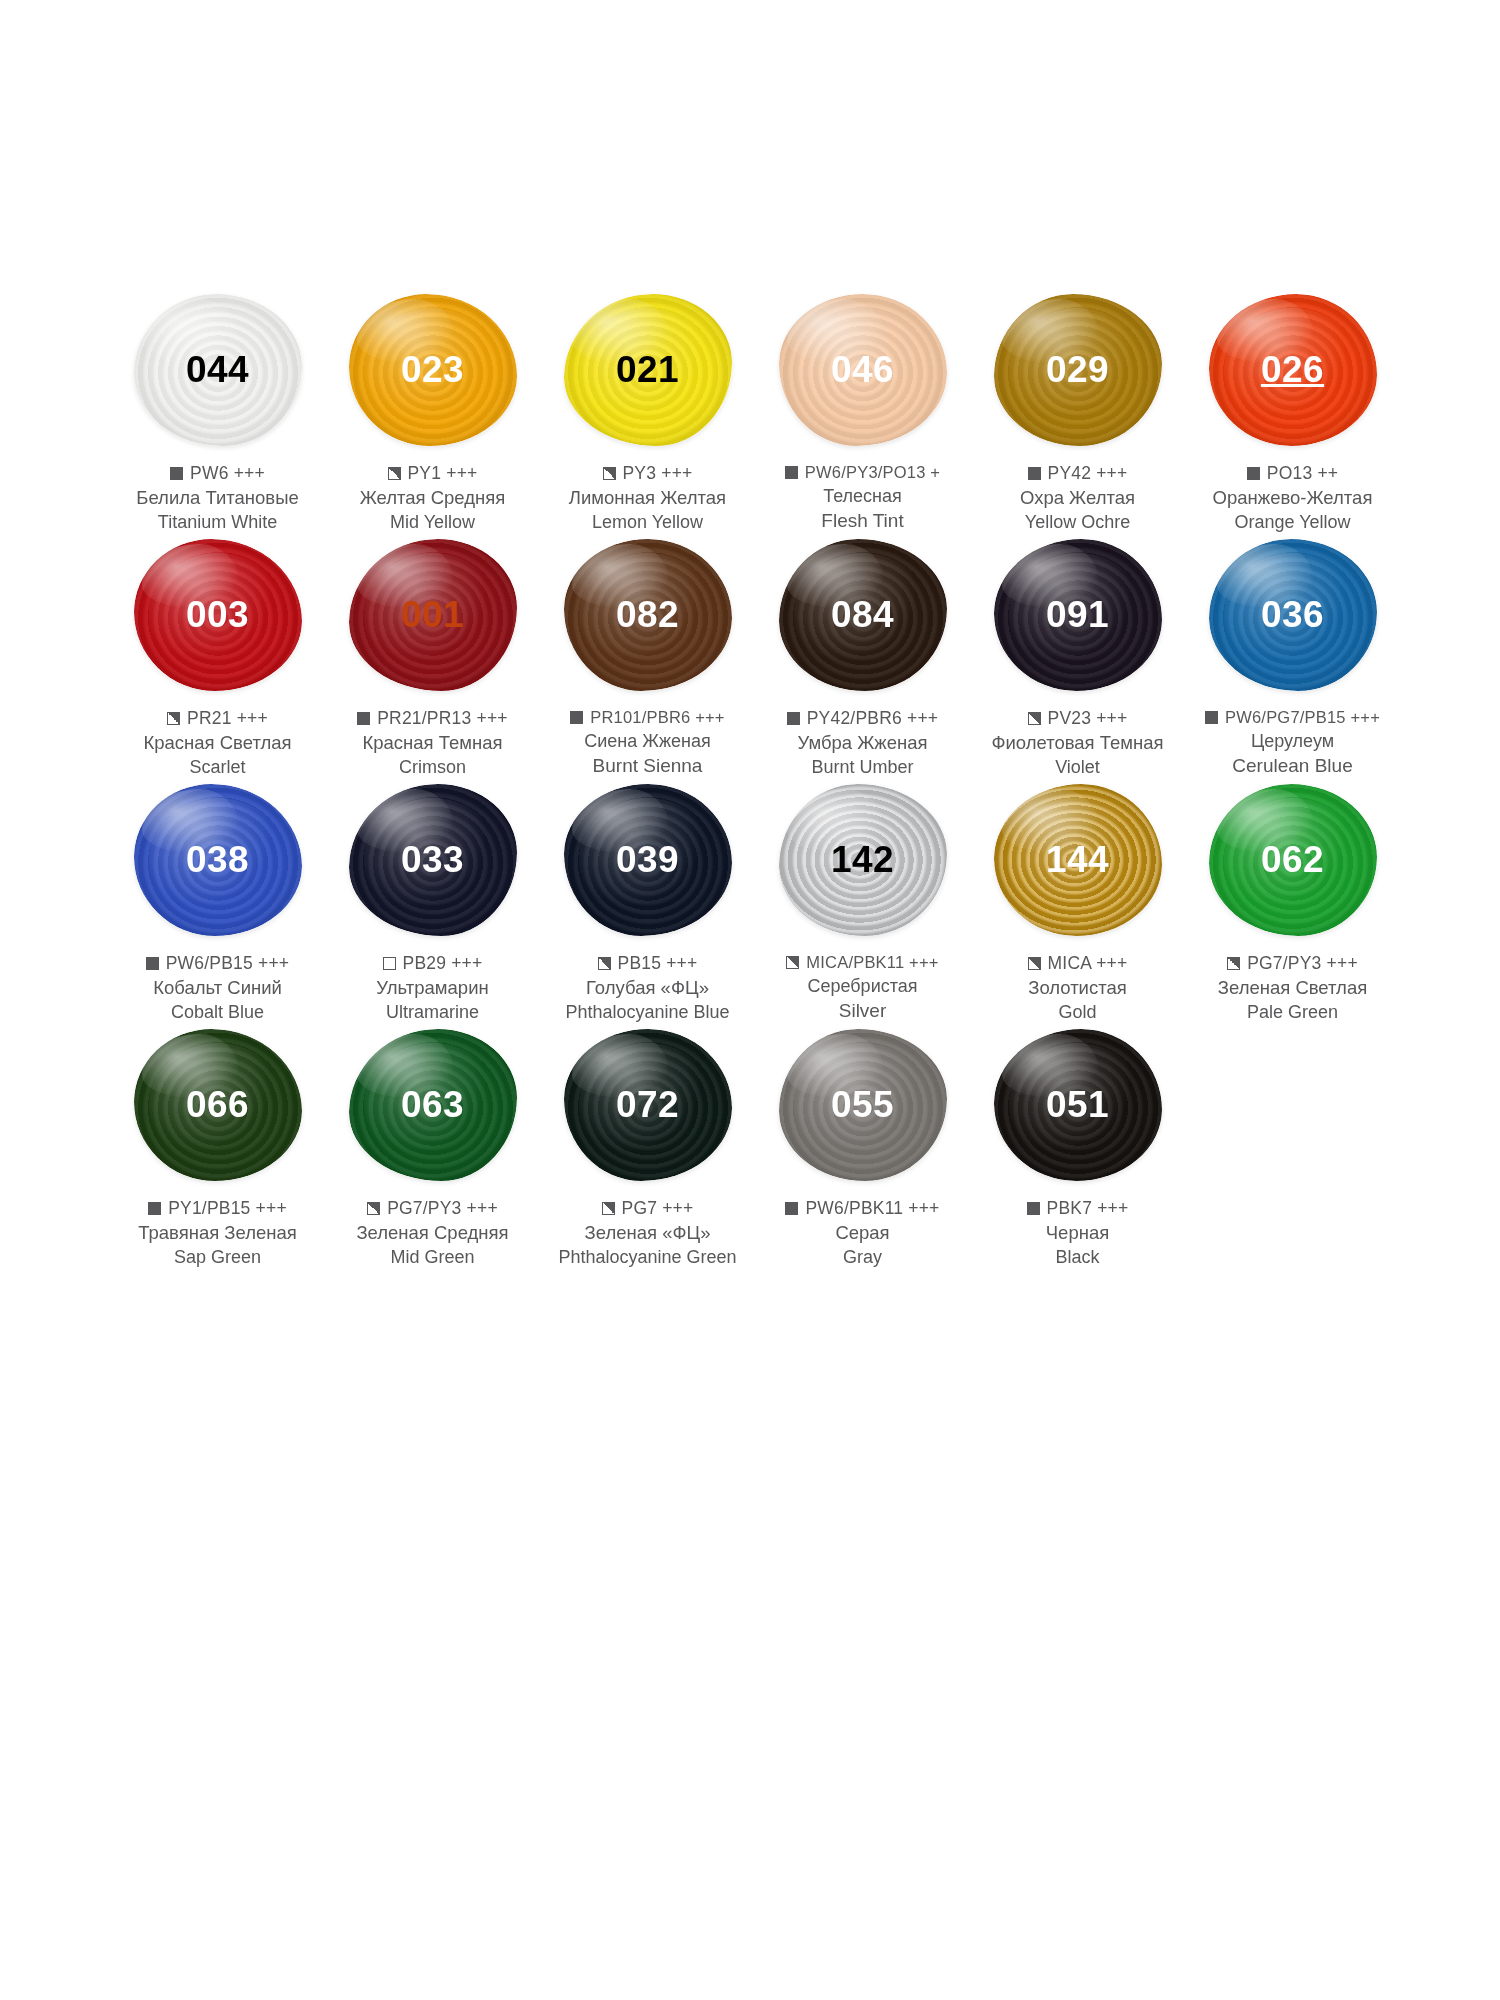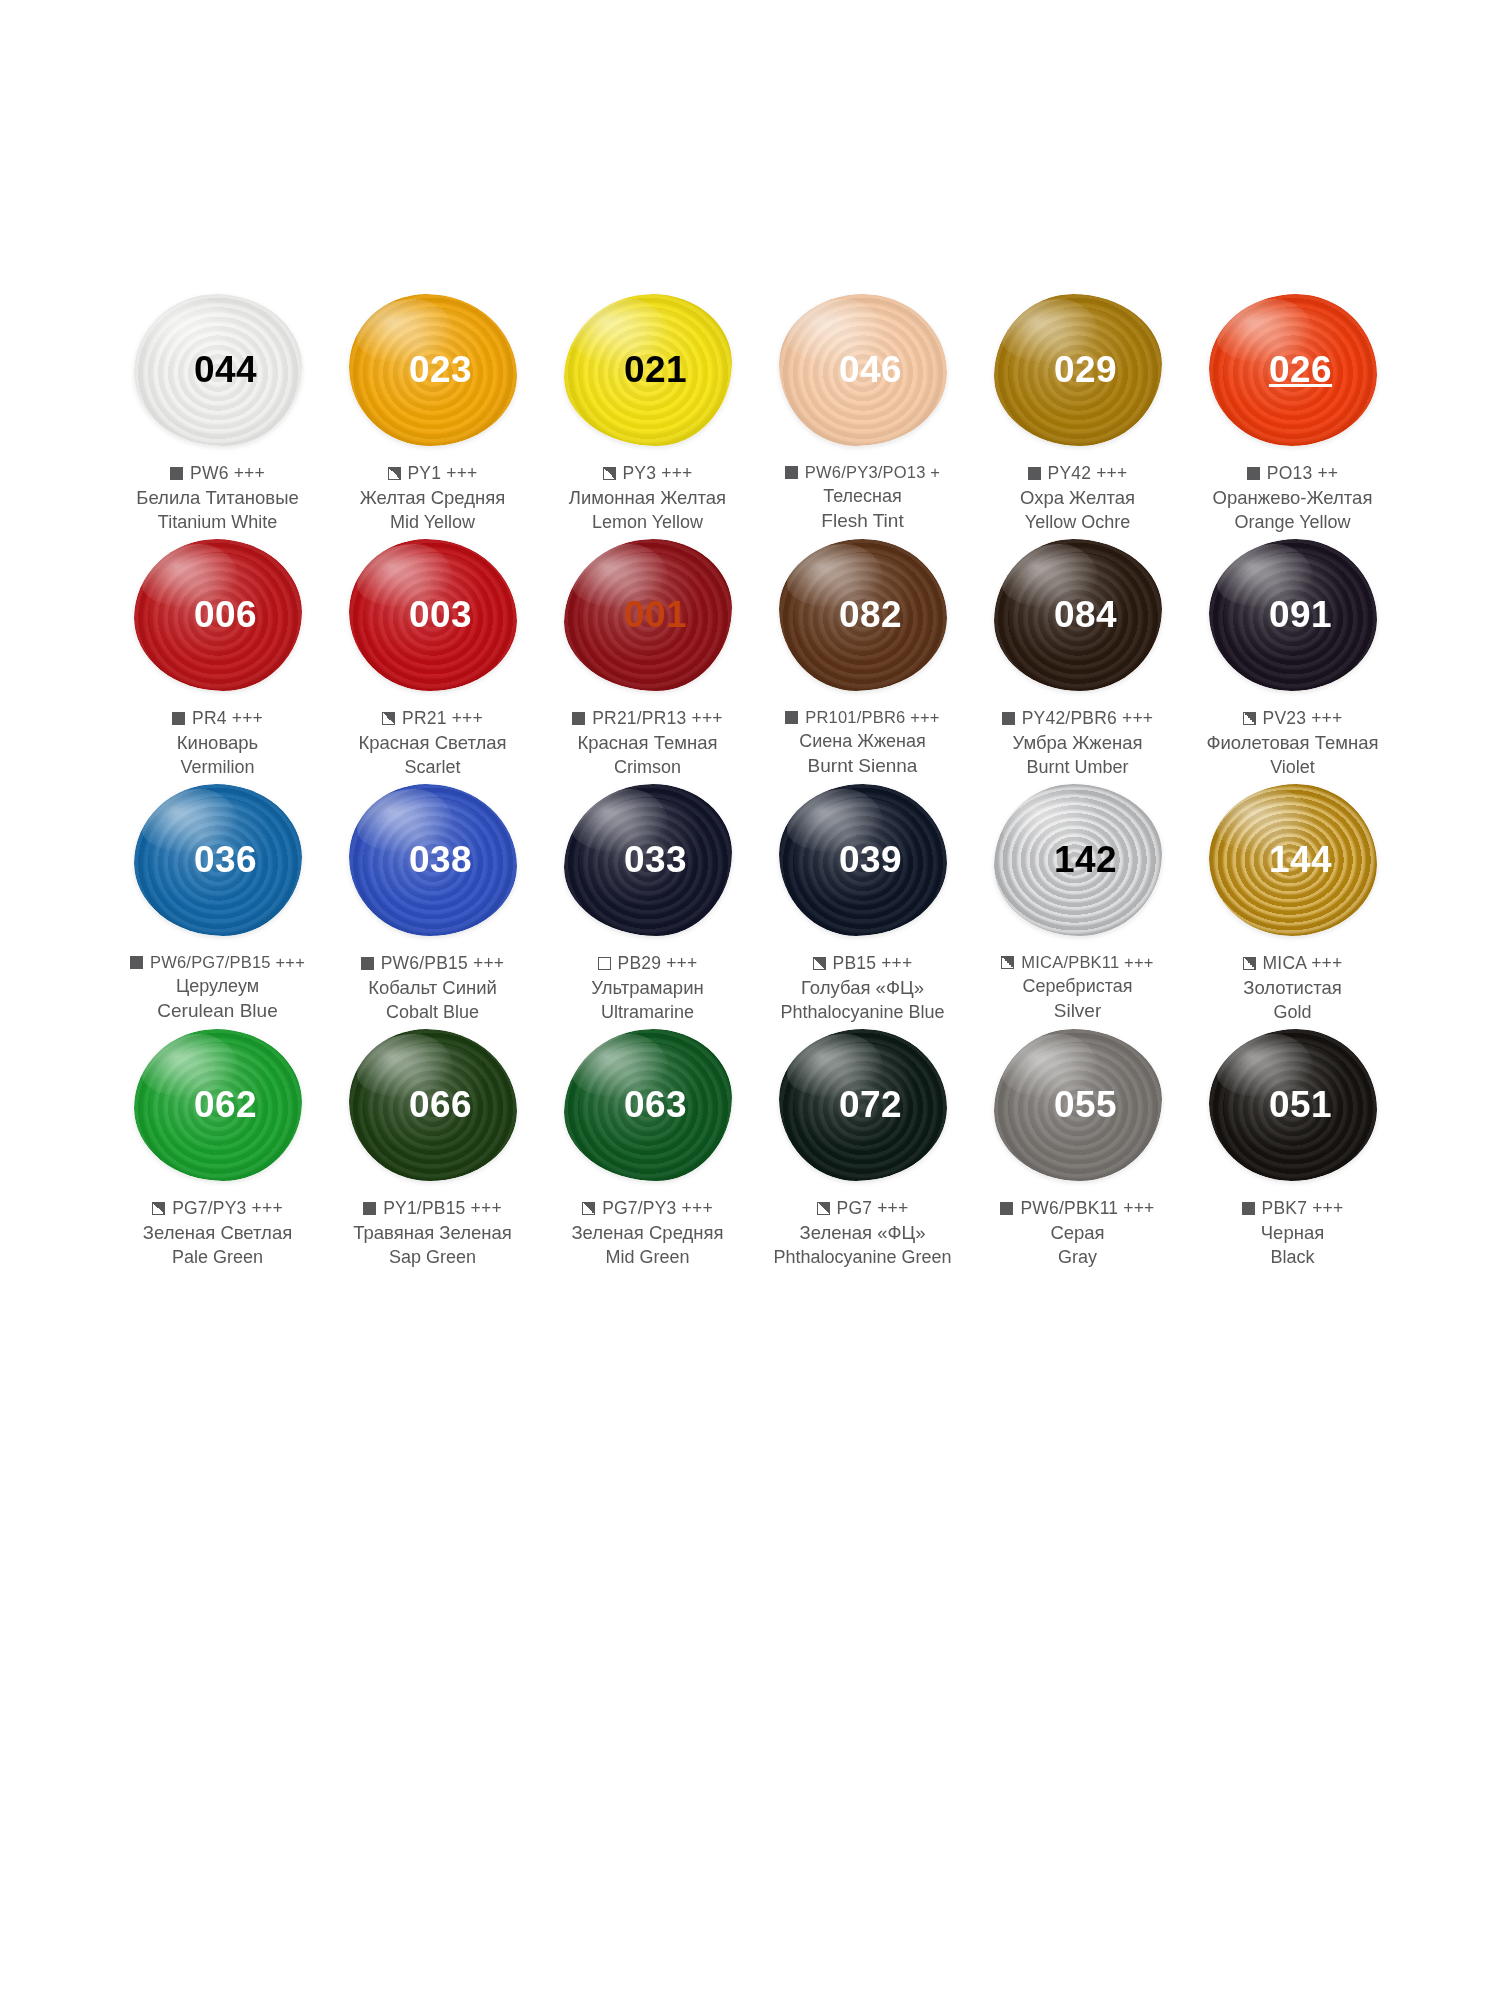--- a/index.html
+++ b/index.html
@@ -126,21 +126,21 @@
   }
   .blob.pale .rim {
     background: radial-gradient(ellipse at 50% 50%,
         rgba(0,0,0,0.00) 52%,
         rgba(0,0,0,0.06) 80%,
         rgba(0,0,0,0.16) 100%);
   }
 
   .blob-code {
     position: absolute;
-    left: 8px;
+    left: 0;
     top: 0;
     width: 100%;
     height: 100%;
     display: flex;
     align-items: center;
     justify-content: center;
     font-size: 37px;
     font-weight: 700;
     letter-spacing: 0.5px;
     z-index: 5;
@@ -318,40 +318,20 @@
           <div class="pig-line">
             <span class="light-marker full"></span>
             <span>PO13 ++</span>
           </div>
           <div class="name-ru">Оранжево-Желтая</div>
           <div class="name-en">Orange Yellow</div>
         </div>
       </div>
       <div class="swatch-cell">
         <div class="blob-wrap">
-          <div class="blob" style="border-radius: 49% 51% 47% 53% / 52% 48%;">
-            <div class="base" style="background: rgb(187, 20, 24);"></div>
-            <div class="swirl1"></div>
-            <div class="swirl2"></div>
-            <div class="gloss"></div>
-            <div class="rim"></div>
-            <div class="blob-code" style="color: rgb(255, 255, 255);">006</div>
-          </div>
-        </div>
-        <div class="caption">
-          <div class="pig-line">
-            <span class="light-marker full"></span>
-            <span>PR4 +++</span>
-          </div>
-          <div class="name-ru">Киноварь</div>
-          <div class="name-en">Vermilion</div>
-        </div>
-      </div>
-      <div class="swatch-cell">
-        <div class="blob-wrap">
           <div class="blob" style="border-radius: 46% 54% 52% 48% / 48% 54% 46% 52%;">
             <div class="base" style="background: rgb(192, 13, 20);"></div>
             <div class="swirl1"></div>
             <div class="swirl2"></div>
             <div class="gloss"></div>
             <div class="rim"></div>
             <div class="blob-code" style="color: rgb(255, 255, 255);">003</div>
           </div>
         </div>
         <div class="caption">

